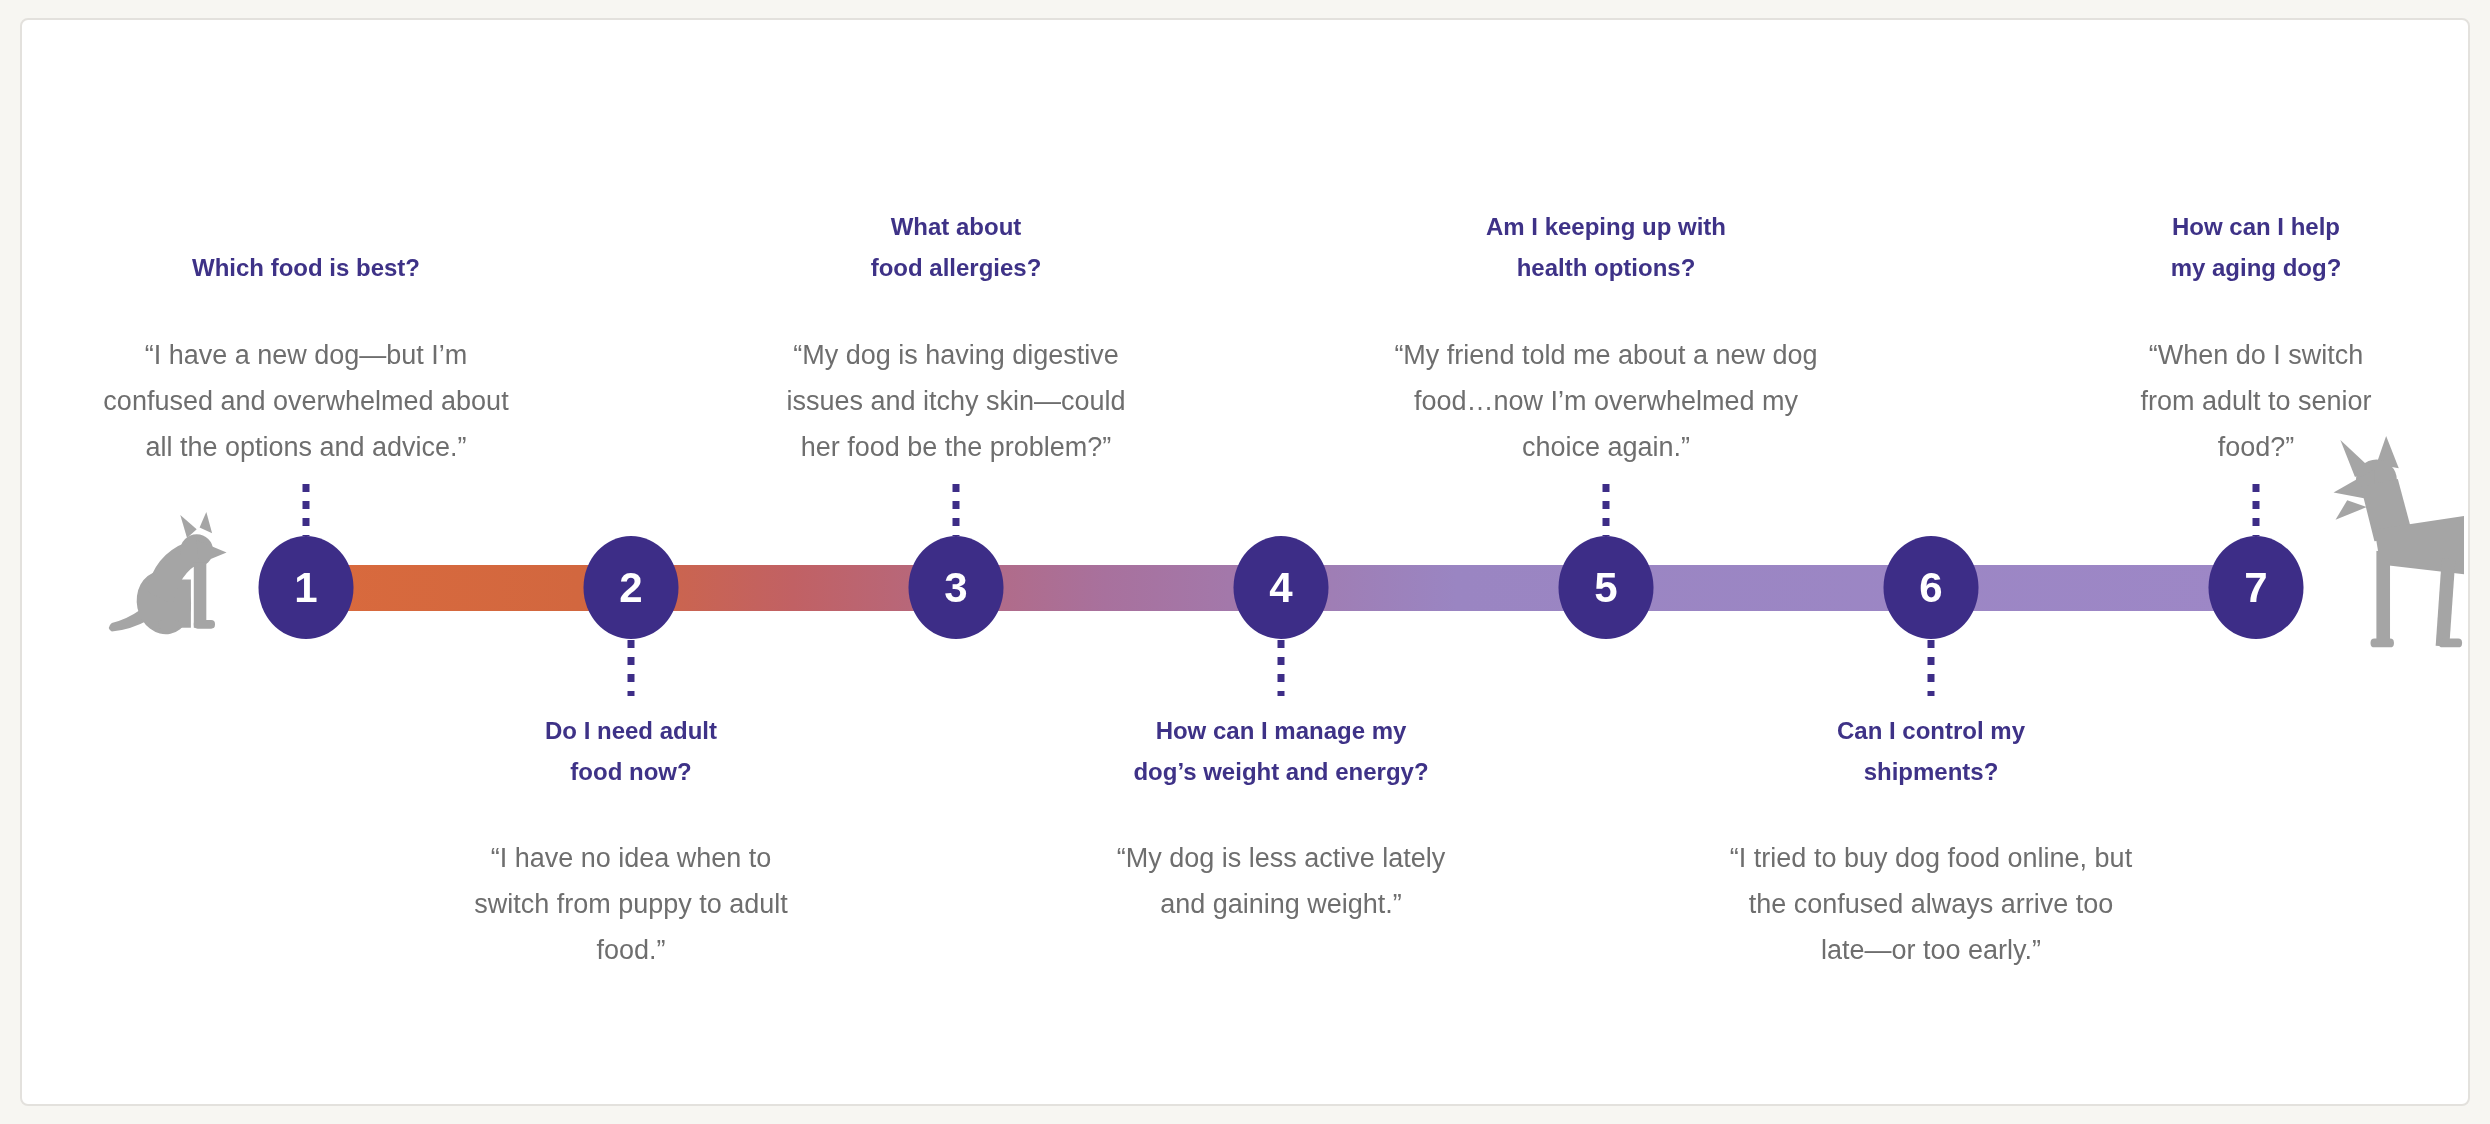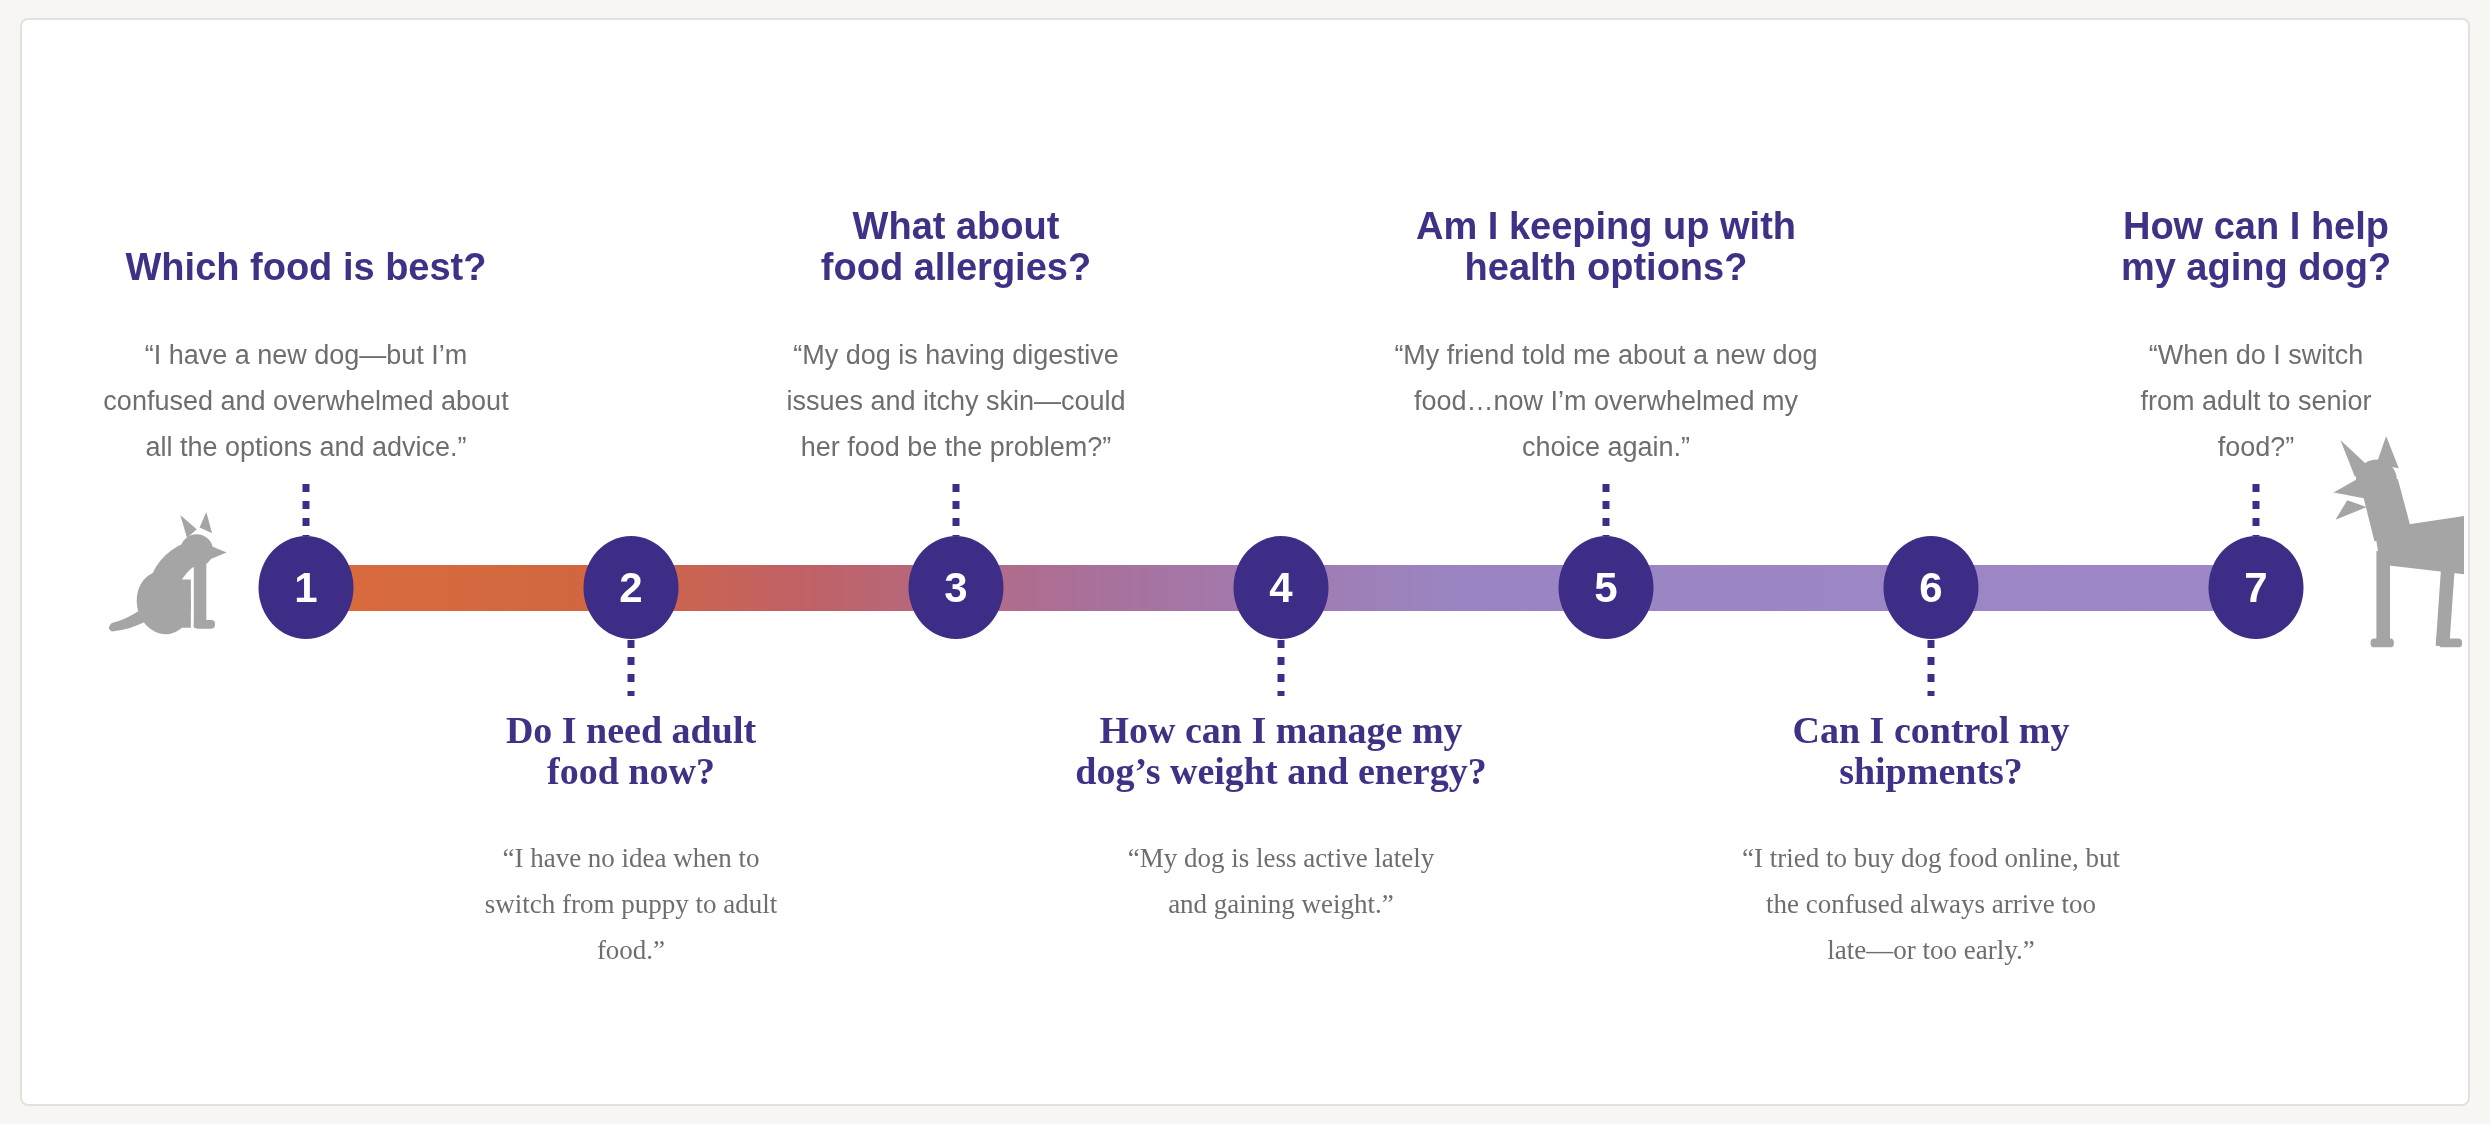--- a/index.html
+++ b/index.html
@@ -32,34 +32,34 @@
     background-image:repeating-linear-gradient(to bottom, var(--dot,#3d2d87) 0 8px, transparent 8px 17px);
   }
   .connector.top{ top:484px; height:52px; }
   .connector.bottom{ top:640px; height:56px; }
   .step-text{
     position:absolute; transform:translateX(-50%);
     text-align:center; width:620px;
   }
   .step-text.narrow{ width:460px; }
   .step-text .q{
-    margin:0; font-size:38px; line-height:41px; font-weight:bold;
+    margin:0; font-size:24px; line-height:41px; font-weight:bold;
     color:var(--heading,#3e3287); white-space:pre-line;
   }
   .step-text .quote{
     margin:0; font-size:27px; line-height:46px;
     color:var(--quote,#6e6e6e); white-space:pre-line;
   }
   .step-text.top{ top:192px; }
   .step-text.top .q{
     height:96px; display:flex; flex-direction:column;
     justify-content:flex-end; align-items:center;
   }
   .step-text.top .quote{ margin-top:44px; }
-  .step-text.bottom{ top:710px;font-family:Liberation Serif, serif; }
+  .step-text.bottom{ top:710px; }
   .step-text.bottom .quote{ margin-top:43px; }
   .dog{ position:absolute; color:var(--dog,#a5a5a5); }
   .dog svg{ display:block; }
 </style>
 </head>
 <body>
 
 <div class="canvas">
   <div class="card"></div>
 

